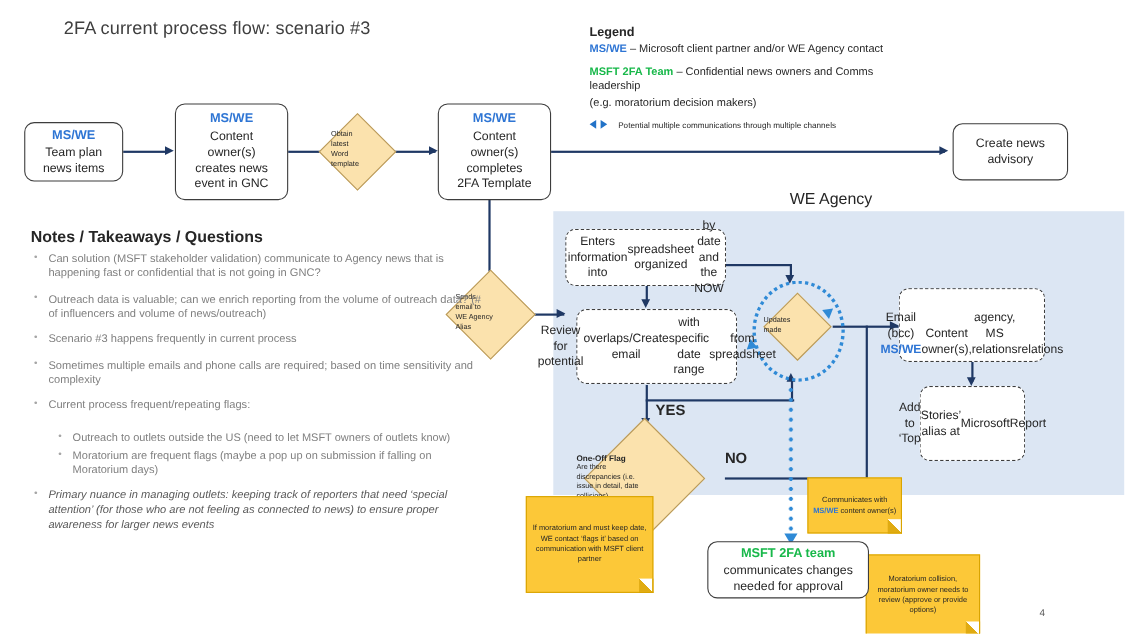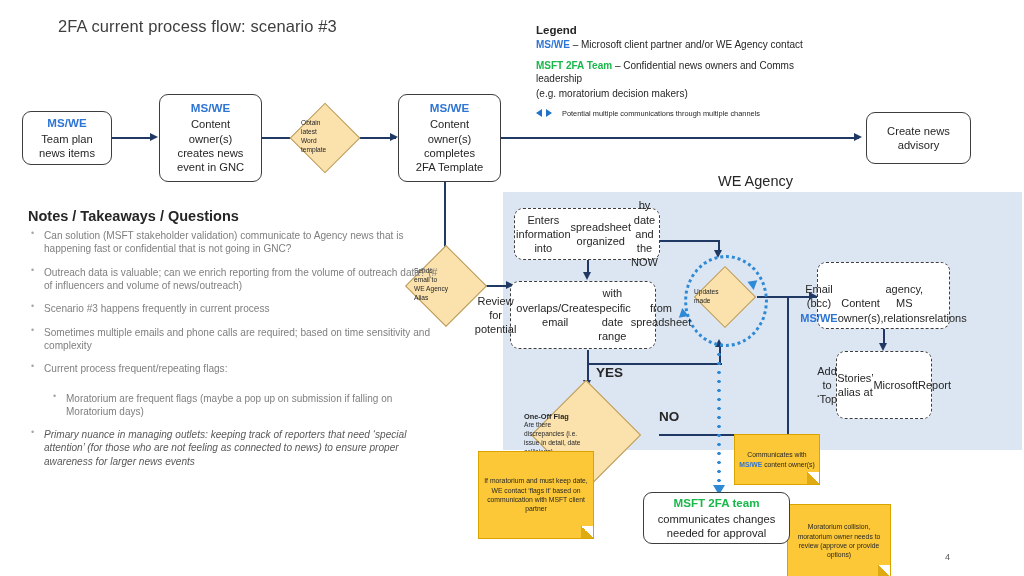--- a/index.html
+++ b/index.html
@@ -214,20 +214,21 @@
   </div>
 
   <div class="abs" id="notes">
     <div class="nt-title">Notes / Takeaways / Questions</div>
     <ul>
       <li>Can solution (MSFT stakeholder validation) communicate to Agency news that is happening fast or confidential that is not going in GNC?</li>
       <li>Outreach data is valuable; can we enrich reporting from the volume of outreach data? (# of influencers and volume of news/outreach)</li>
       <li>Scenario #3 happens frequently in current process</li>
       <li>Sometimes multiple emails and phone calls are required; based on time sensitivity and complexity</li>
       <li class="tight">Current process frequent/repeating flags:</li>
+      <li class="sub">Outreach to outlets outside the US (need to let MSFT owners of outlets know)</li>
       <li class="sub">Moratorium are frequent flags (maybe a pop up on submission if falling on Moratorium days)</li>
       <li class="ital" style="margin-top:10px;">Primary nuance in managing outlets: keeping track of reporters that need ‘special attention’ (for those who are not feeling as connected to news) to ensure proper awareness for larger news events</li>
     </ul>
   </div>
 
   <div class="abs ln lnh" style="left:660px;top:240px;width:60px;"></div>
   <div class="abs ln lnv" style="left:718px;top:240px;height:14px;"></div>
   <div class="abs arrow-d" style="left:714px;top:250px;"></div>
 
   <div class="abs ln lnv" style="left:587px;top:258px;height:18px;"></div>
@@ -255,21 +256,21 @@
 
   <div class="abs dotv" style="left:717px;top:350px;height:140px;"></div>
   <div class="abs arrow-d-blue" style="left:713px;top:485px;"></div>
 
   <div class="abs dashbox" style="left:514px;top:208px;width:146px;height:52px;">
     <div>Enters information into</div>
     <div>spreadsheet organized</div>
     <div>by date and the NOW</div>
   </div>
 
-  <div class="abs dashbox" style="left:510px;top:281px;width:146px;height:68px;">
+  <div class="abs dashbox" style="left:524px;top:281px;width:146px;height:68px;">
     <div>Review for potential</div>
     <div>overlaps/Create email</div>
     <div>with specific date range</div>
     <div>from spreadsheet</div>
   </div>
 
   <div class="diamond" style="left:690px;top:268px;width:68px;height:57px;">
     <div class="dshape" style="left:13px;top:7px;width:42px;height:42px;"></div>
     <div class="dtext" style="padding:0 4px;">
       <div>Updates</div>

